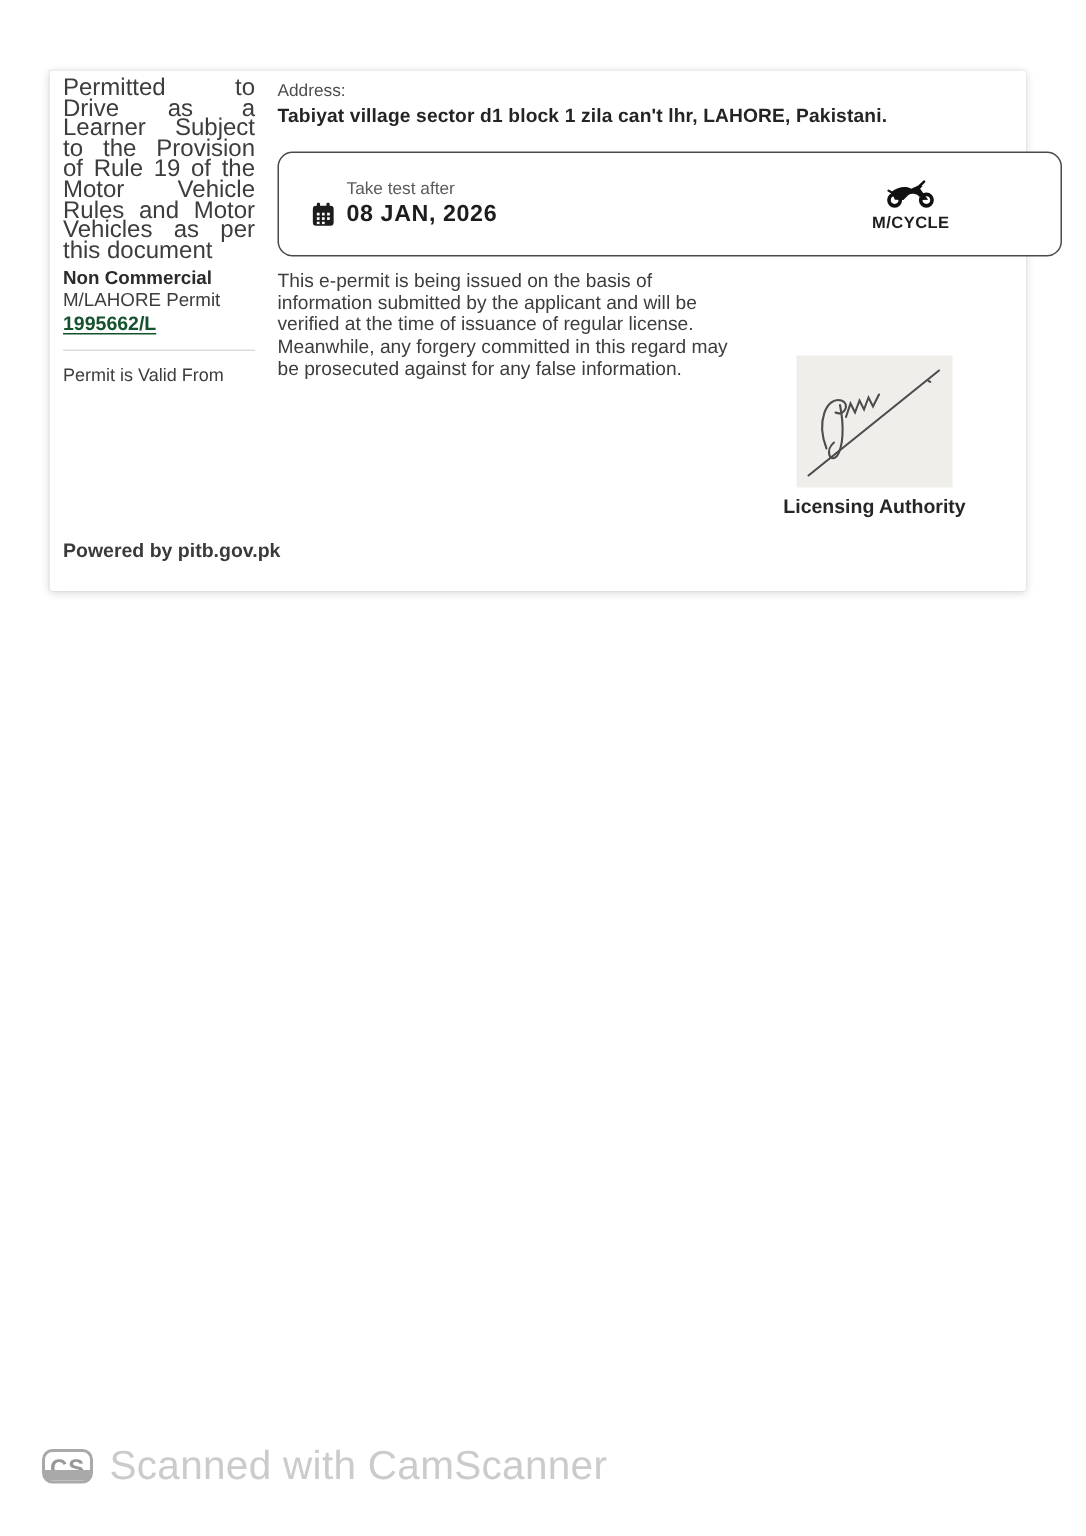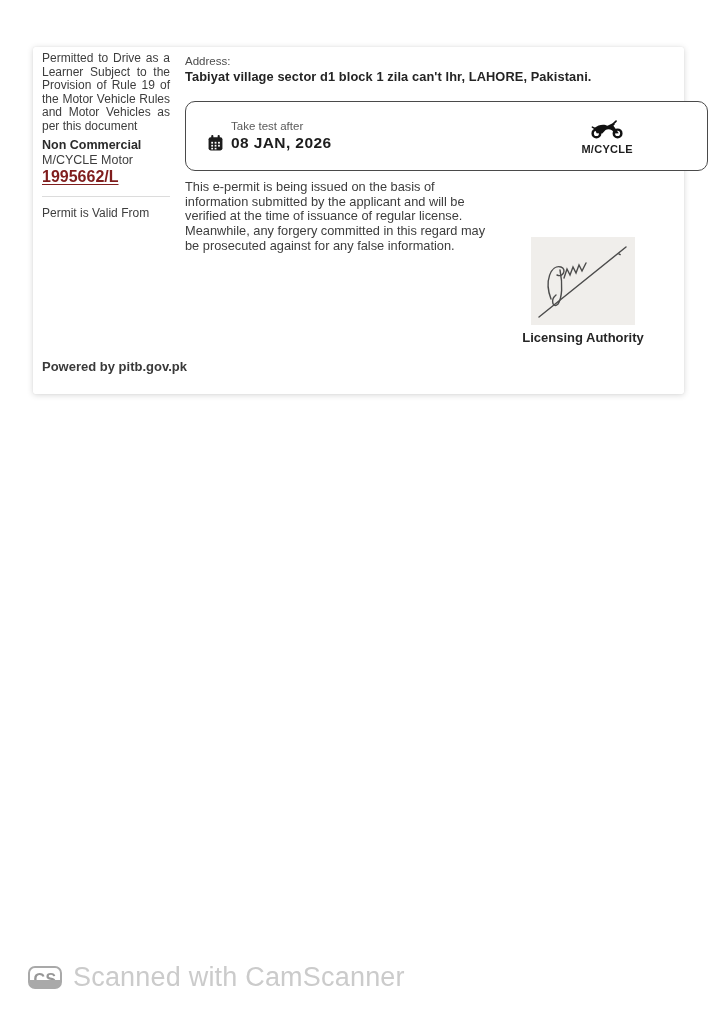--- a/index.html
+++ b/index.html
@@ -7,24 +7,24 @@
               font-family:"Liberation Sans", sans-serif; }
   .page { position:relative; width:724px; height:1024px; background:#ffffff; }
 
   
   .card { position:absolute; left:33px; top:47px; width:651px; height:347px;
           background:#ffffff; border-radius:2px;
           box-shadow:0 1px 6px rgba(0,0,0,.16), 0 0 1px rgba(0,0,0,.12); }
 
   
   .left-col { position:absolute; left:9px; top:5px; width:128px; }
-  .clause { font-size:12px; line-height:13.6px; text-align:justify; color:#3d3d3d; }
+  .clause { font-size:16px; line-height:13.6px; text-align:justify; color:#3d3d3d; }
   .category { margin-top:4px; font-size:12.5px; font-weight:700; color:#2b2b2b; }
   .ptype { margin-top:1px; font-size:12.5px; color:#3d3d3d; }
-  .pnum { margin-top:1px; font-size:16px; font-weight:700; color:#7f1d1d;
+  .pnum { margin-top:1px; font-size:13px; font-weight:700; color:#14532d;
           text-decoration:underline; text-underline-offset:2px; }
   .divider { border:none; border-top:1px solid #dcdcdc; margin:10px 0 9px 0; }
   .valid-label { font-size:12px; color:#3d3d3d; }
   .valid-range { margin-top:1px; font-size:12px; font-weight:700; color:#2b2b2b;
                  line-height:14.8px; }
 
   
   .main-col { position:absolute; left:152px; top:0; width:490px; height:347px; }
   .addr-label { position:absolute; left:0; top:8px; font-size:11.5px; color:#4c4c4c; }
   .addr-value { position:absolute; left:0; top:22px; font-size:12.8px; font-weight:700;
@@ -68,21 +68,21 @@
 </head>
 <body>
 
 <div class="page">
 
   <div class="card">
 
     <div class="left-col">
       <p class="clause">Permitted to Drive as a Learner Subject to the Provision of Rule 19 of the Motor Vehicle Rules and Motor Vehicles as per this document</p>
       <div class="category">Non Commercial</div>
-      <div class="ptype">M/CYCLE Motor</div>
+      <div class="ptype">M/LAHORE Permit</div>
       <div class="pnum">1995662/L</div>
       <hr class="divider">
       <div class="valid-label">Permit is Valid From</div>
     </div>
 
     <div class="main-col">
       <div class="addr-label">Address:</div>
       <div class="addr-value">Tabiyat village sector d1 block 1 zila can't lhr, LAHORE, Pakistani.</div>
 
       <div class="test-box">

